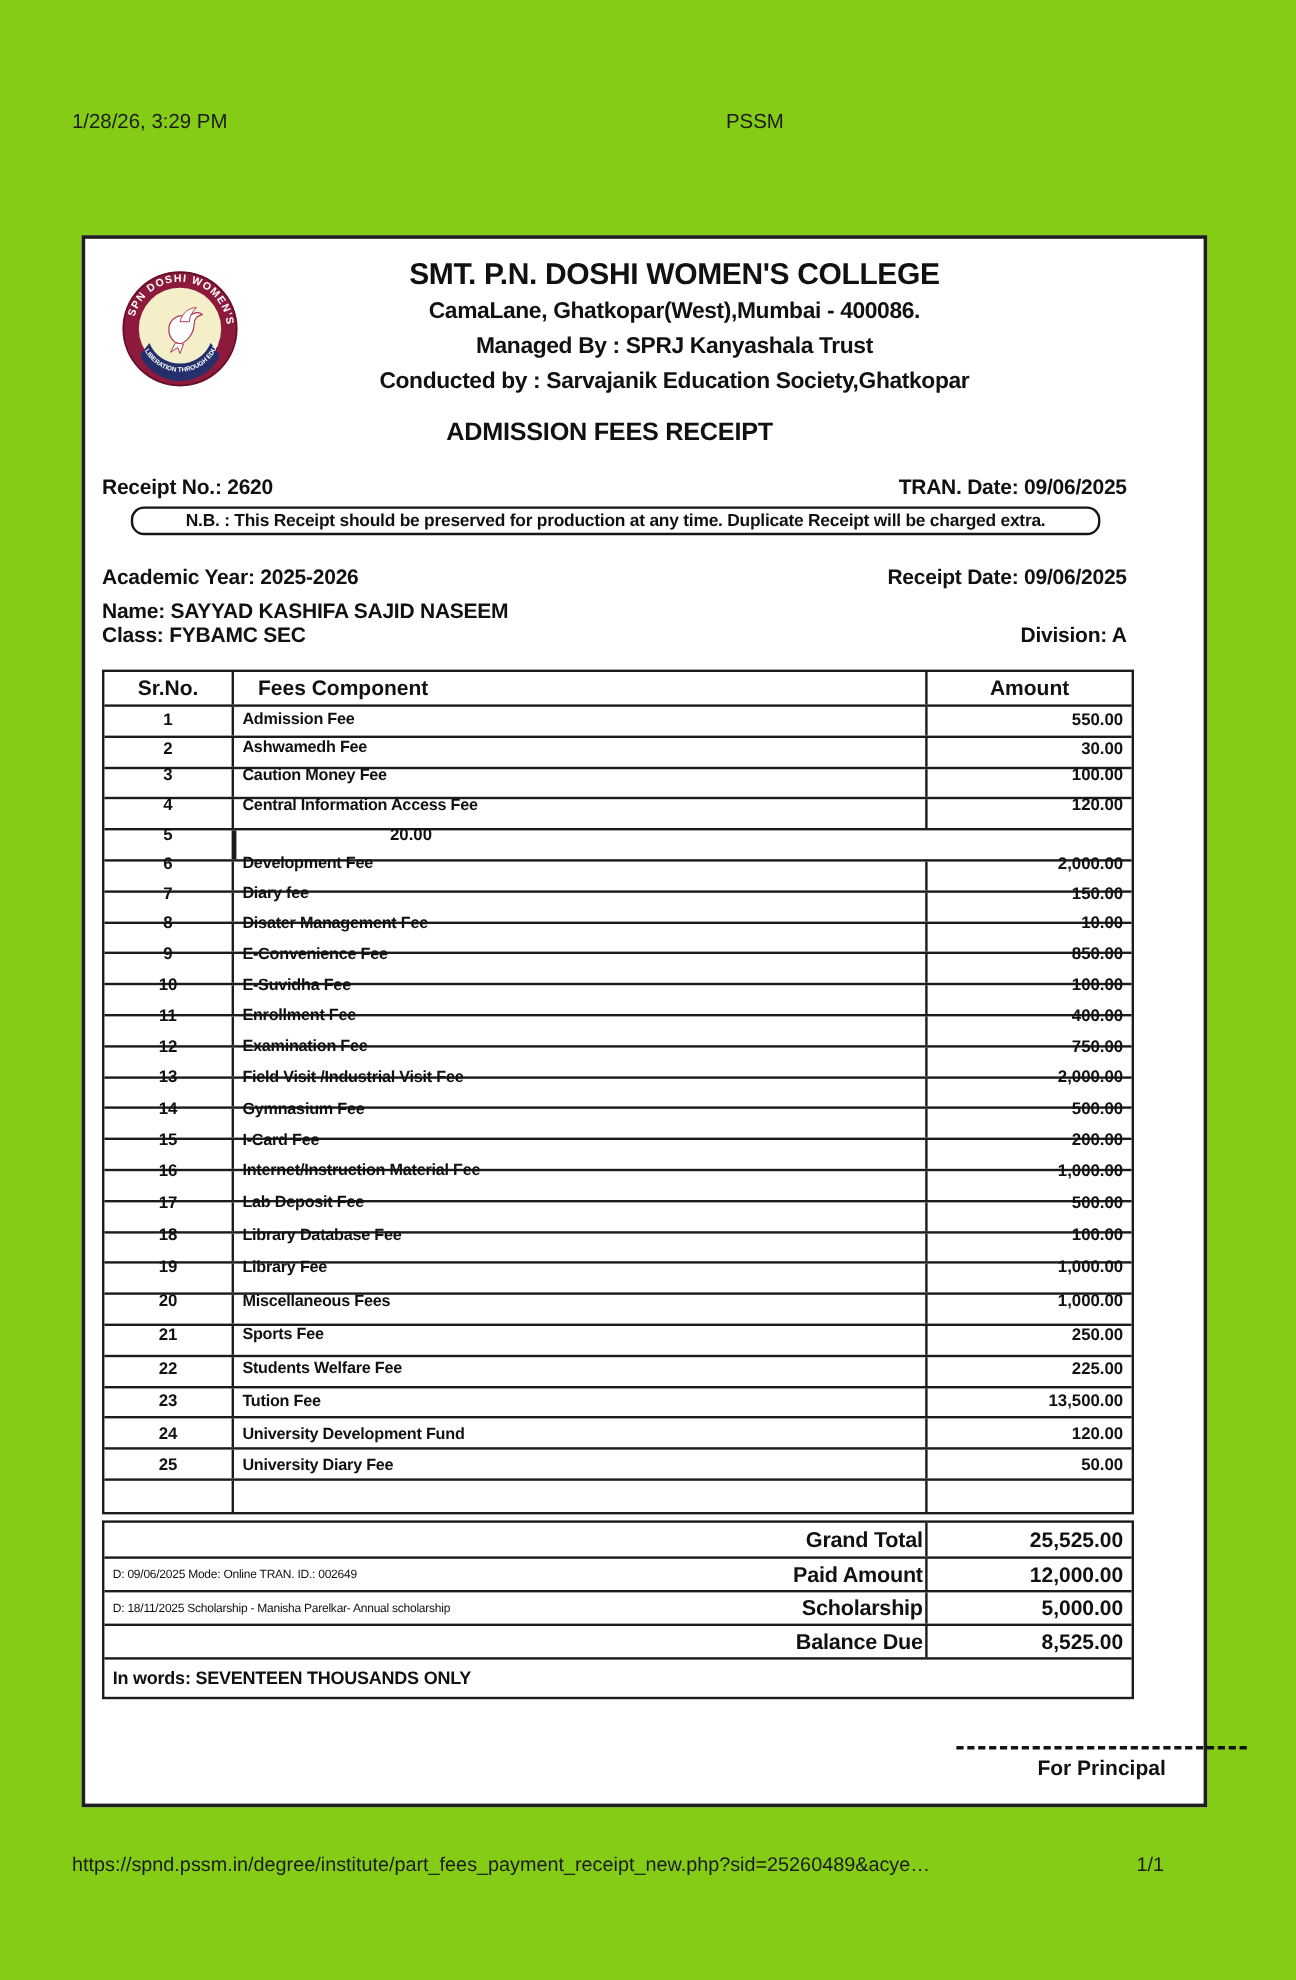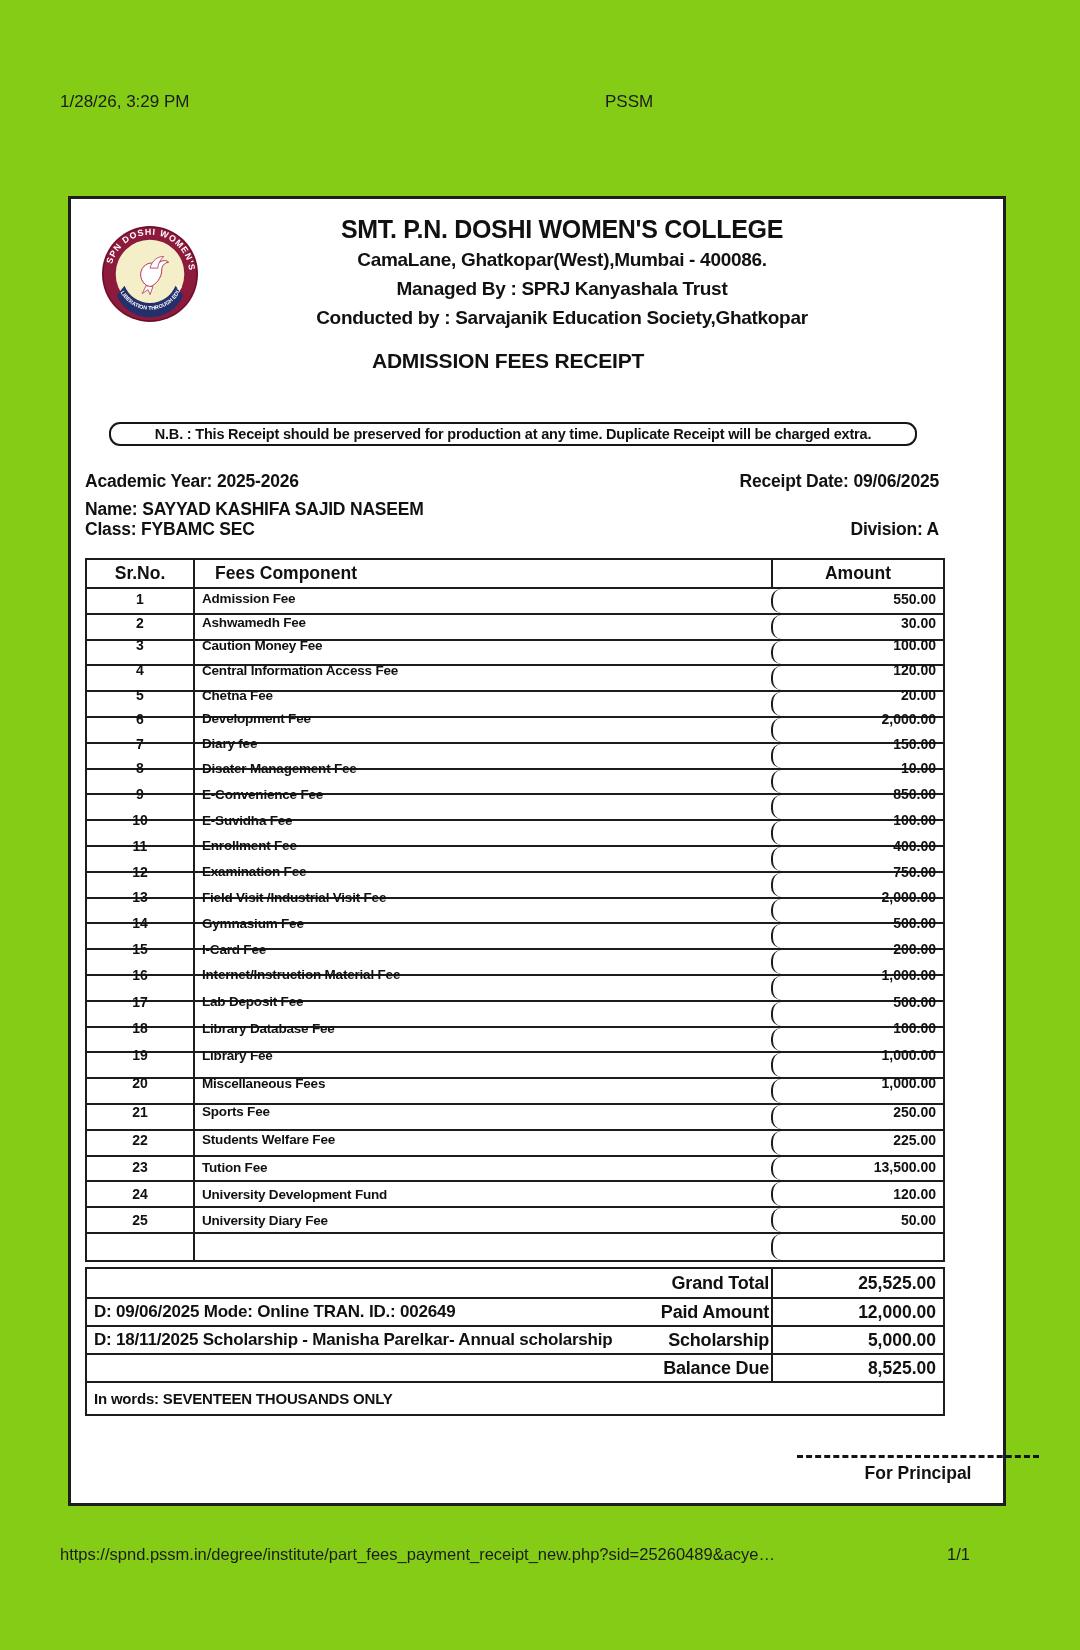--- a/index.html
+++ b/index.html
@@ -39,30 +39,30 @@
   .fh { display:flex; align-items:center; }
   .fh.sr { width:108px; justify-content:center; border-right:2px solid #1c1c1c; }
   .fh.nm { flex:1; padding-left:20px;text-align:right; }
   .fh.amt { width:172px; justify-content:center; border-left:2px solid #1c1c1c; }
 
   .frow { display:flex; height:25.8px; border-bottom:2px solid #1c1c1c; font-weight:bold; }
   .frow:last-child { border-bottom:none; }
   .c { display:flex; align-items:center; }
   .c.sr { width:108px; justify-content:center; border-right:2px solid #1c1c1c; font-size:14px; }
   .c.nm { flex:1; padding-left:7px; font-size:13.5px; letter-spacing:-0.2px; }
-  .c.amt { width:172px; justify-content:flex-end; padding-right:7px; border-left:2px solid #1c1c1c; font-size:14px;border-radius:10px; }
+  .c.amt { width:172px; justify-content:flex-end; padding-right:7px; border-left:2px solid #1c1c1c; font-size:14px; }
   .frow span { display:inline-block; transform:translateY(var(--d,0px)); white-space:nowrap; }
 
   
   .totals { position:absolute; top:1068px; left:14px; width:860px; border:2.5px solid #1c1c1c; background:#fff; }
   .trow { display:flex; border-bottom:2px solid #1c1c1c; }
   .trow:last-child { border-bottom:none; }
   .trow.h30 { height:30px; } .trow.h28 { height:28px; } .trow.h31 { height:31px; }
   .t-left { flex:1; display:flex; align-items:center; padding-left:7px; overflow:hidden; }
-  .t-detail { font-size:17px; font-weight:bold; letter-spacing:-0.2px; white-space:nowrap; }
+  .t-detail { font-size:10px; font-weight:normal; letter-spacing:-0.2px; white-space:nowrap; }
   .t-label { margin-left:auto; font-size:18px; font-weight:bold; letter-spacing:-0.2px; padding-right:2px; white-space:nowrap; }
   .t-amt { width:172px; border-left:2px solid #1c1c1c; display:flex; align-items:center; justify-content:flex-end; padding-right:7px; font-size:17.5px; font-weight:bold; }
   .t-words { height:31px; display:flex; align-items:center; padding-left:7px; font-size:15px; font-weight:bold; letter-spacing:-0.2px; }
 
   
   .sig { position:absolute; left:726px; top:1256px; width:242px; text-align:center; }
   .sig-line { border-top:3px dashed #141414; height:0; margin-bottom:5px; }
   .sig-label { font-size:17.5px; font-weight:bold; }
 </style>
 </head>
@@ -101,20 +101,24 @@
 
     <div class="college-head">
       <div class="college-name">SMT. P.N. DOSHI WOMEN'S COLLEGE</div>
       <div class="college-line">CamaLane, Ghatkopar(West),Mumbai - 400086.</div>
       <div class="college-line">Managed By : SPRJ Kanyashala Trust</div>
       <div class="college-line">Conducted by : Sarvajanik Education Society,Ghatkopar</div>
     </div>
 
     <div class="doc-title">ADMISSION FEES RECEIPT</div>
 
+    <div class="meta-row r1">
+      <span>Receipt No.: 2620</span>
+      <span>TRAN. Date: 09/06/2025</span>
+    </div>
 
     <div class="nb-box">
       <span>N.B. : This Receipt should be preserved for production at any time. Duplicate Receipt will be charged extra.</span>
     </div>
 
     <div class="meta-row r2">
       <span>Academic Year: 2025-2026</span>
       <span>Receipt Date: 09/06/2025</span>
     </div>
     <div class="meta-row r3">
@@ -172,23 +176,20 @@
             <div class="c nm">
               <span>Central Information Access Fee</span>
             </div>
             <div class="c amt">
               <span>120.00</span>
             </div>
           </div>
           <div class="frow" style="--d: -9px;">
             <div class="c sr">
               <span>5</span>
-            </div>
-            <div class="c nm">
-              <span>Chetna Fee</span>
             </div>
             <div class="c amt">
               <span>20.00</span>
             </div>
           </div>
           <div class="frow" style="--d: -11px;">
             <div class="c sr">
               <span>6</span>
             </div>
             <div class="c nm">

